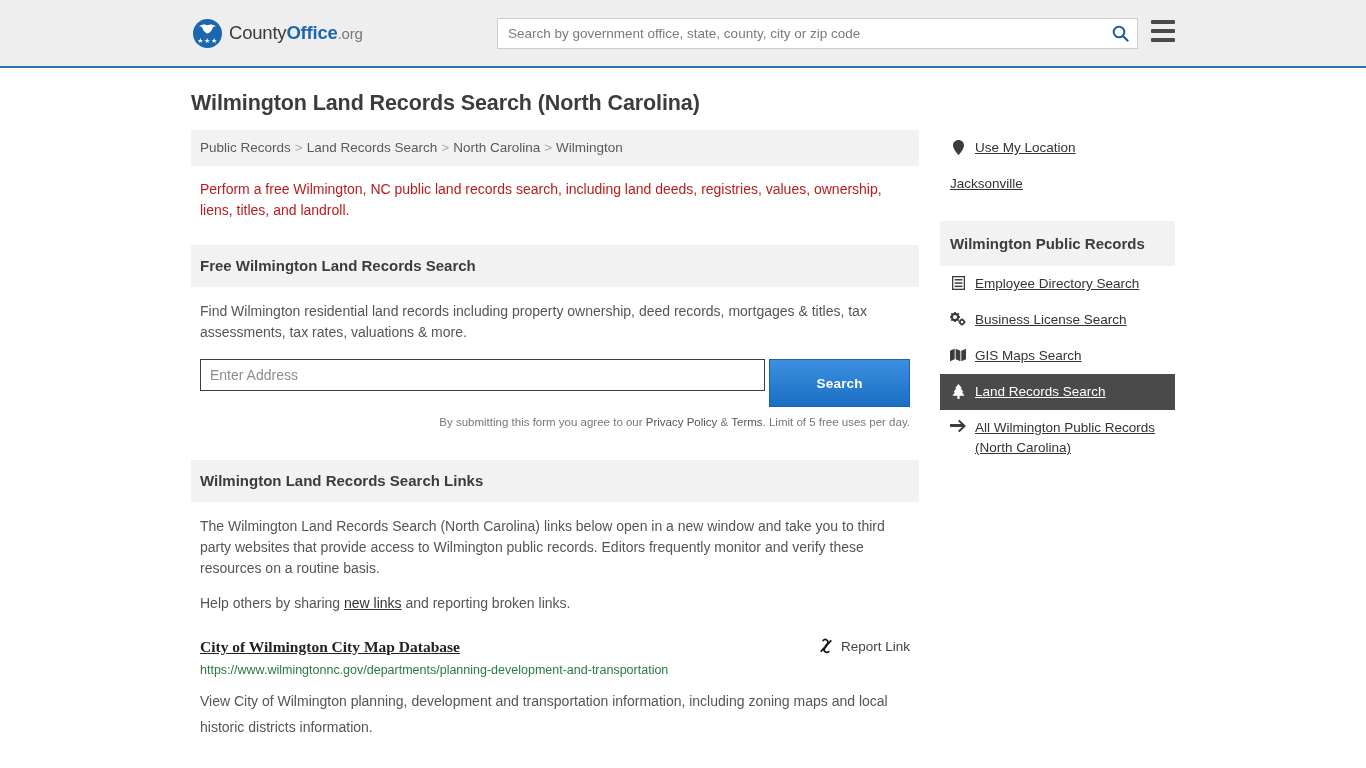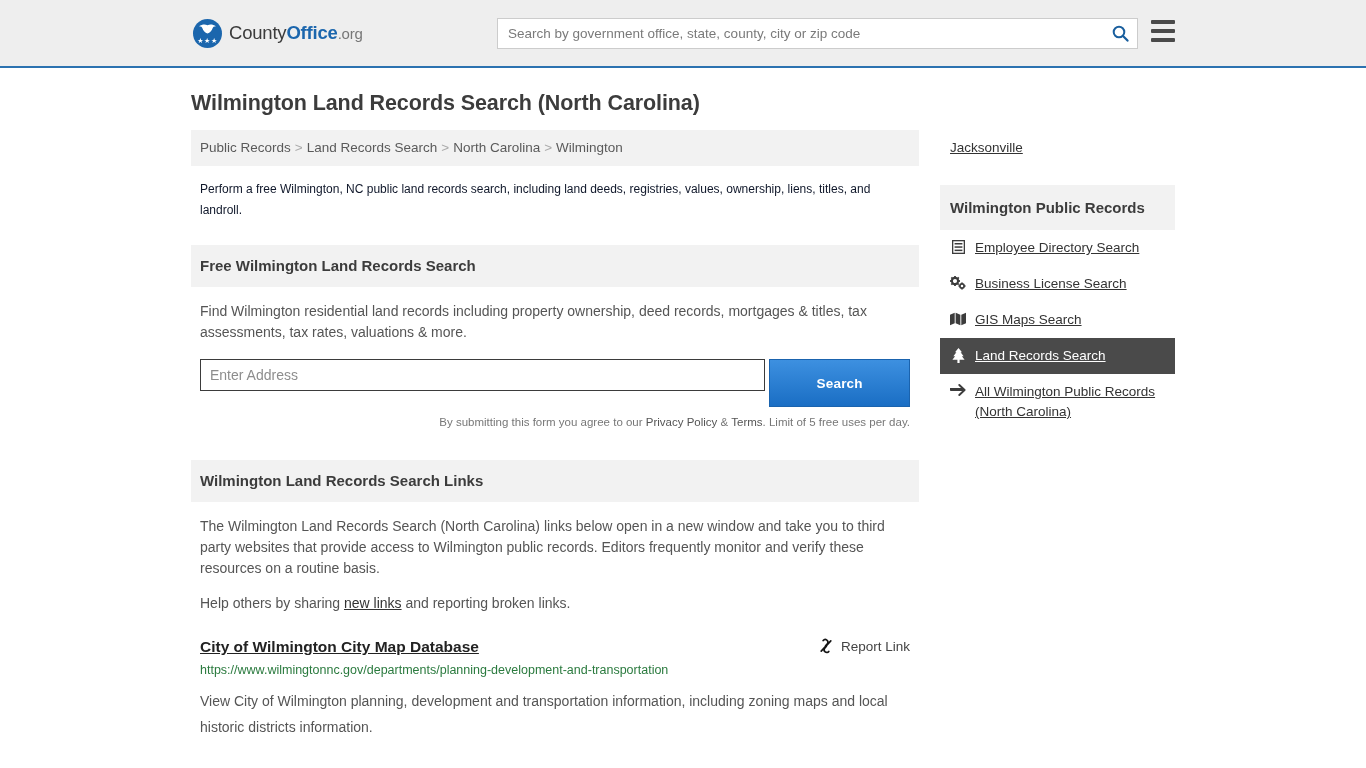--- a/index.html
+++ b/index.html
@@ -141,23 +141,23 @@
     line-height: 18px;
     color: #777777;
   }
   .breadcrumb a {
     color: #5a5a5a;
     text-decoration: none;
   }
   .breadcrumb .sep { color: #aaaaaa; margin: 0 4px; }
 
   .intro-text {
-    font-size: 12px;
+    font-size: 14px;
     line-height: 21px;
-    color: #0f172a;
+    color: #b91c1c;
     padding: 13px 9px 0 9px;
     margin: 0 0 24px 0;
   }
 
   
   .sec-head {
     background: #f2f2f2;
     padding: 11px 9px;
     font-size: 15px;
     font-weight: bold;
@@ -221,20 +221,21 @@
     justify-content: space-between;
     align-items: flex-start;
   }
   .link-title {
     font-size: 15.5px;
     font-weight: bold;
     color: #222222;
     text-decoration: underline;
     cursor: pointer;
     line-height: 21px;
+    font-family: Liberation Serif, serif;
   }
   .report-link {
     display: flex;
     align-items: center;
     gap: 7px;
     font-size: 13.5px;
     color: #444444;
     cursor: pointer;
     white-space: nowrap;
     padding-top: 2px;
@@ -386,20 +387,28 @@
         <section>
           <div class="sec-head">Find Wilmington Land Records</div>
 
         </section>
 
       </div>
 
       <aside class="side-col">
 
         <ul class="side-list">
+          <li class="side-item">
+            <span class="ico">
+              <svg width="11" height="15" viewBox="0 0 11 15">
+                <path d="M5.5 0 C2.5 0 0 2.4 0 5.4 C0 9.2 5.5 15 5.5 15 C5.5 15 11 9.2 11 5.4 C11 2.4 8.5 0 5.5 0 Z" fill="#3c3c3c"></path>
+              </svg>
+            </span>
+            <a>Use My Location</a>
+          </li>
           <li class="side-item plain">
             <a>Jacksonville</a>
           </li>
         </ul>
 
         <div class="side-gap"></div>
 
         <div class="side-head">Wilmington Public Records</div>
         <ul class="side-list">
 

